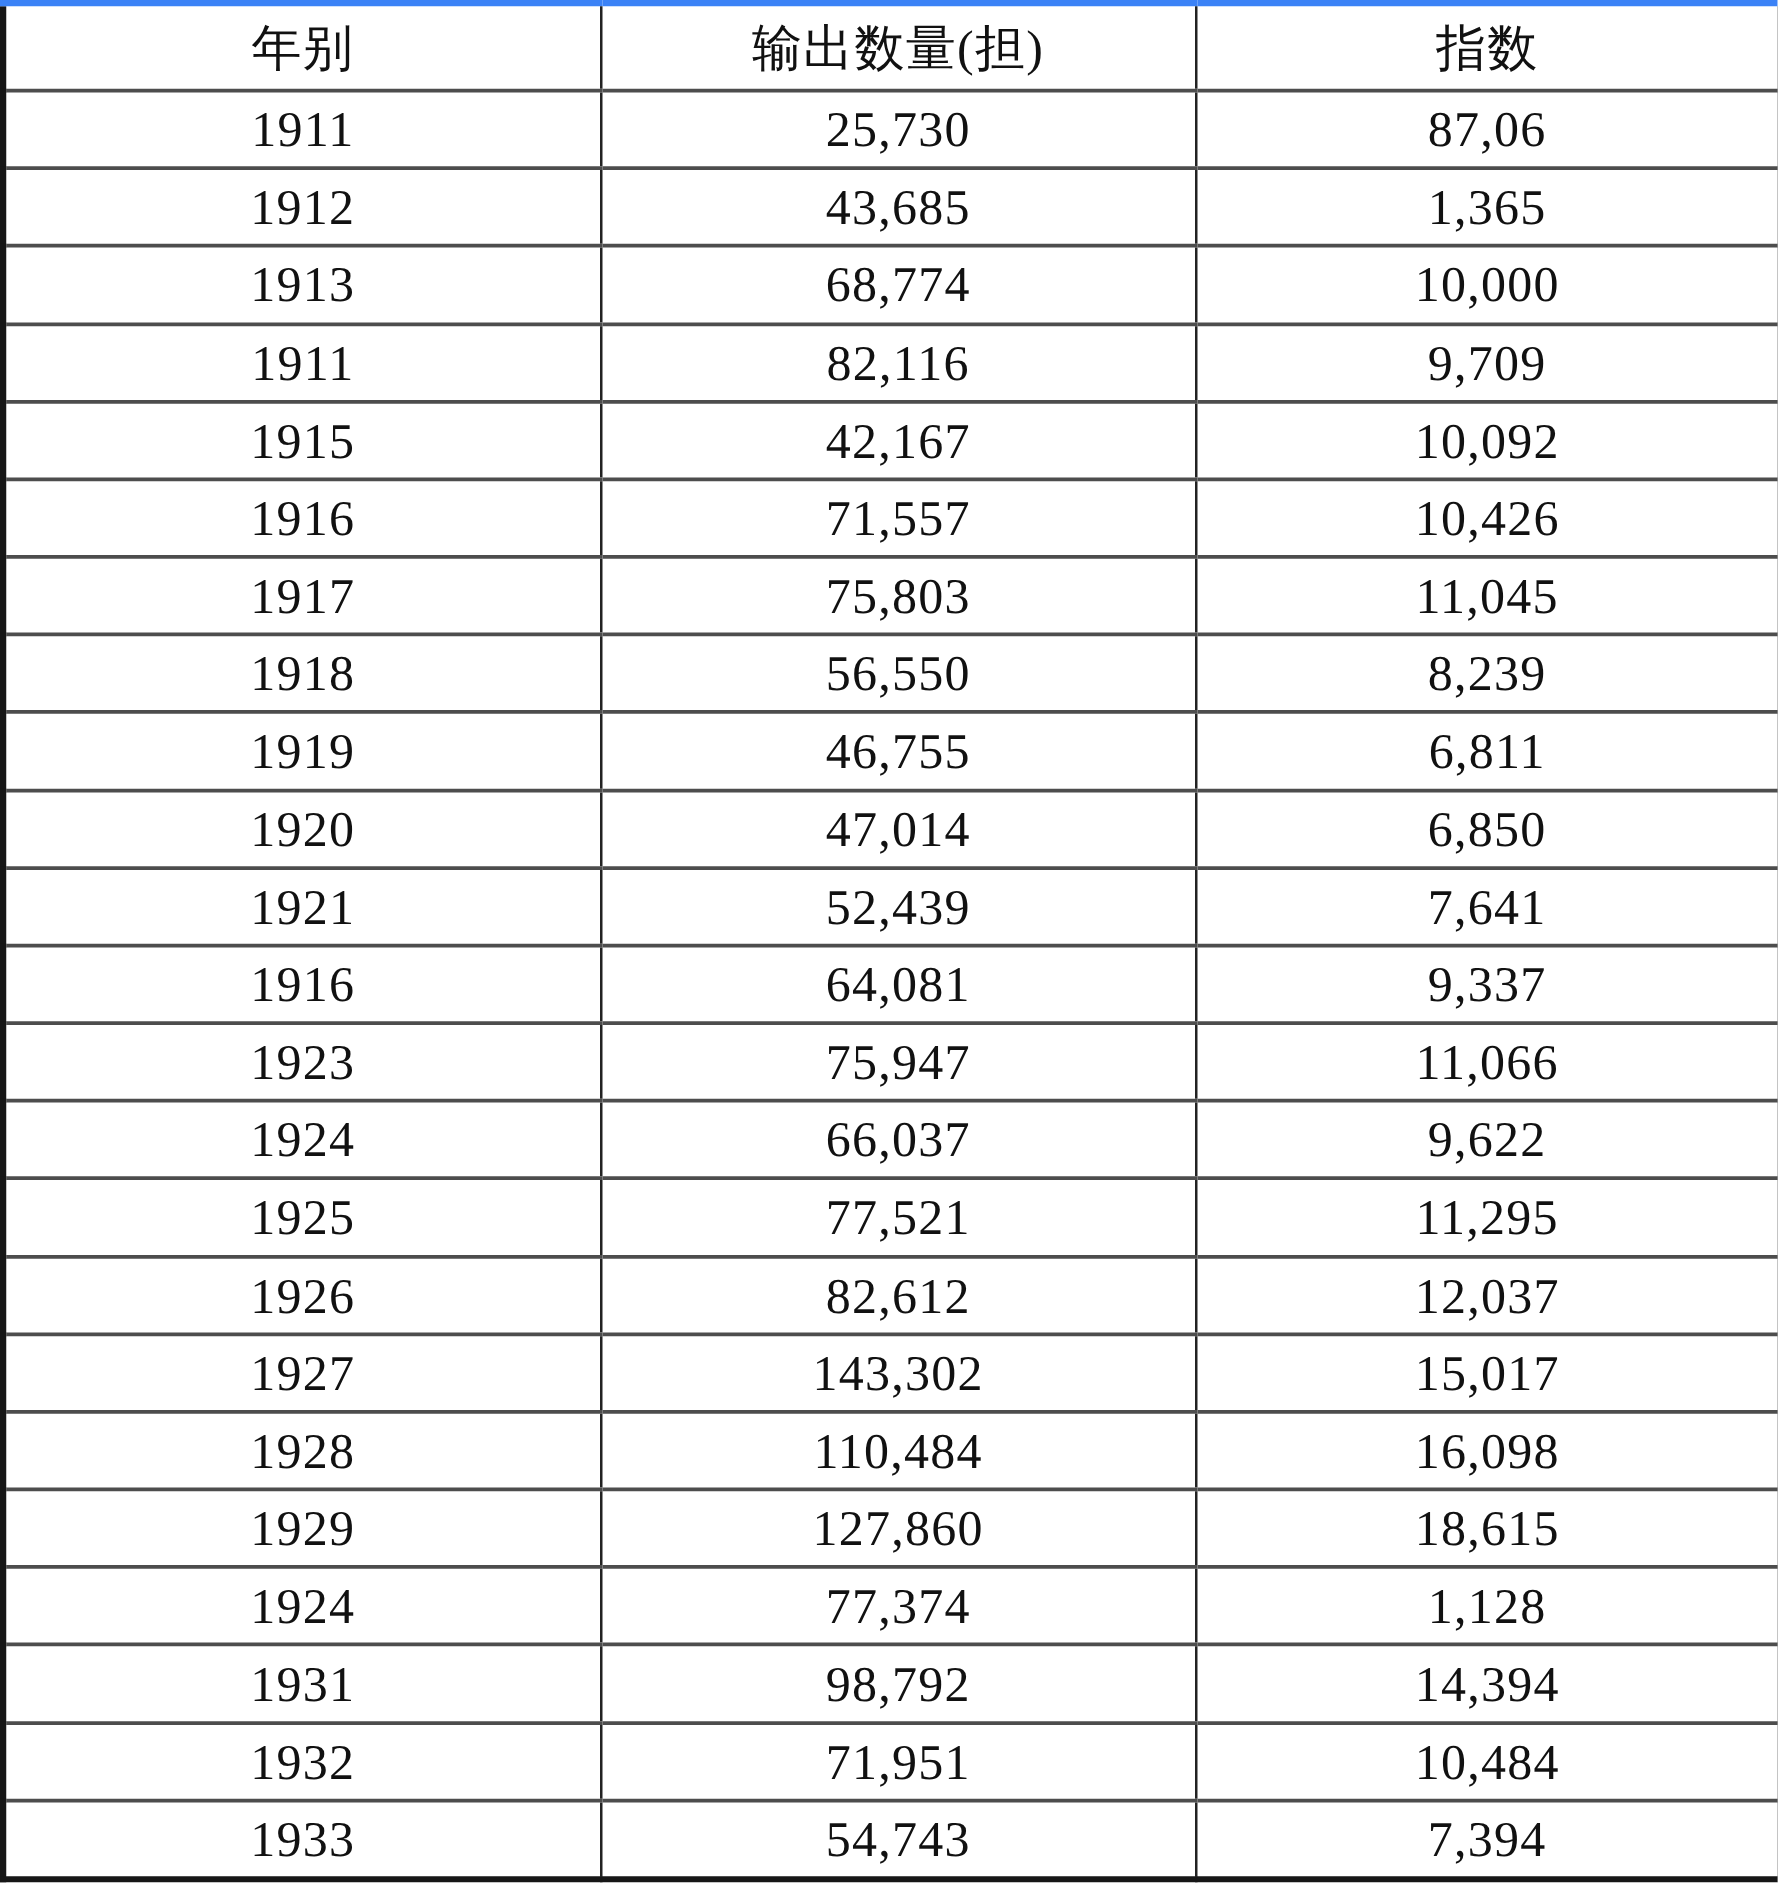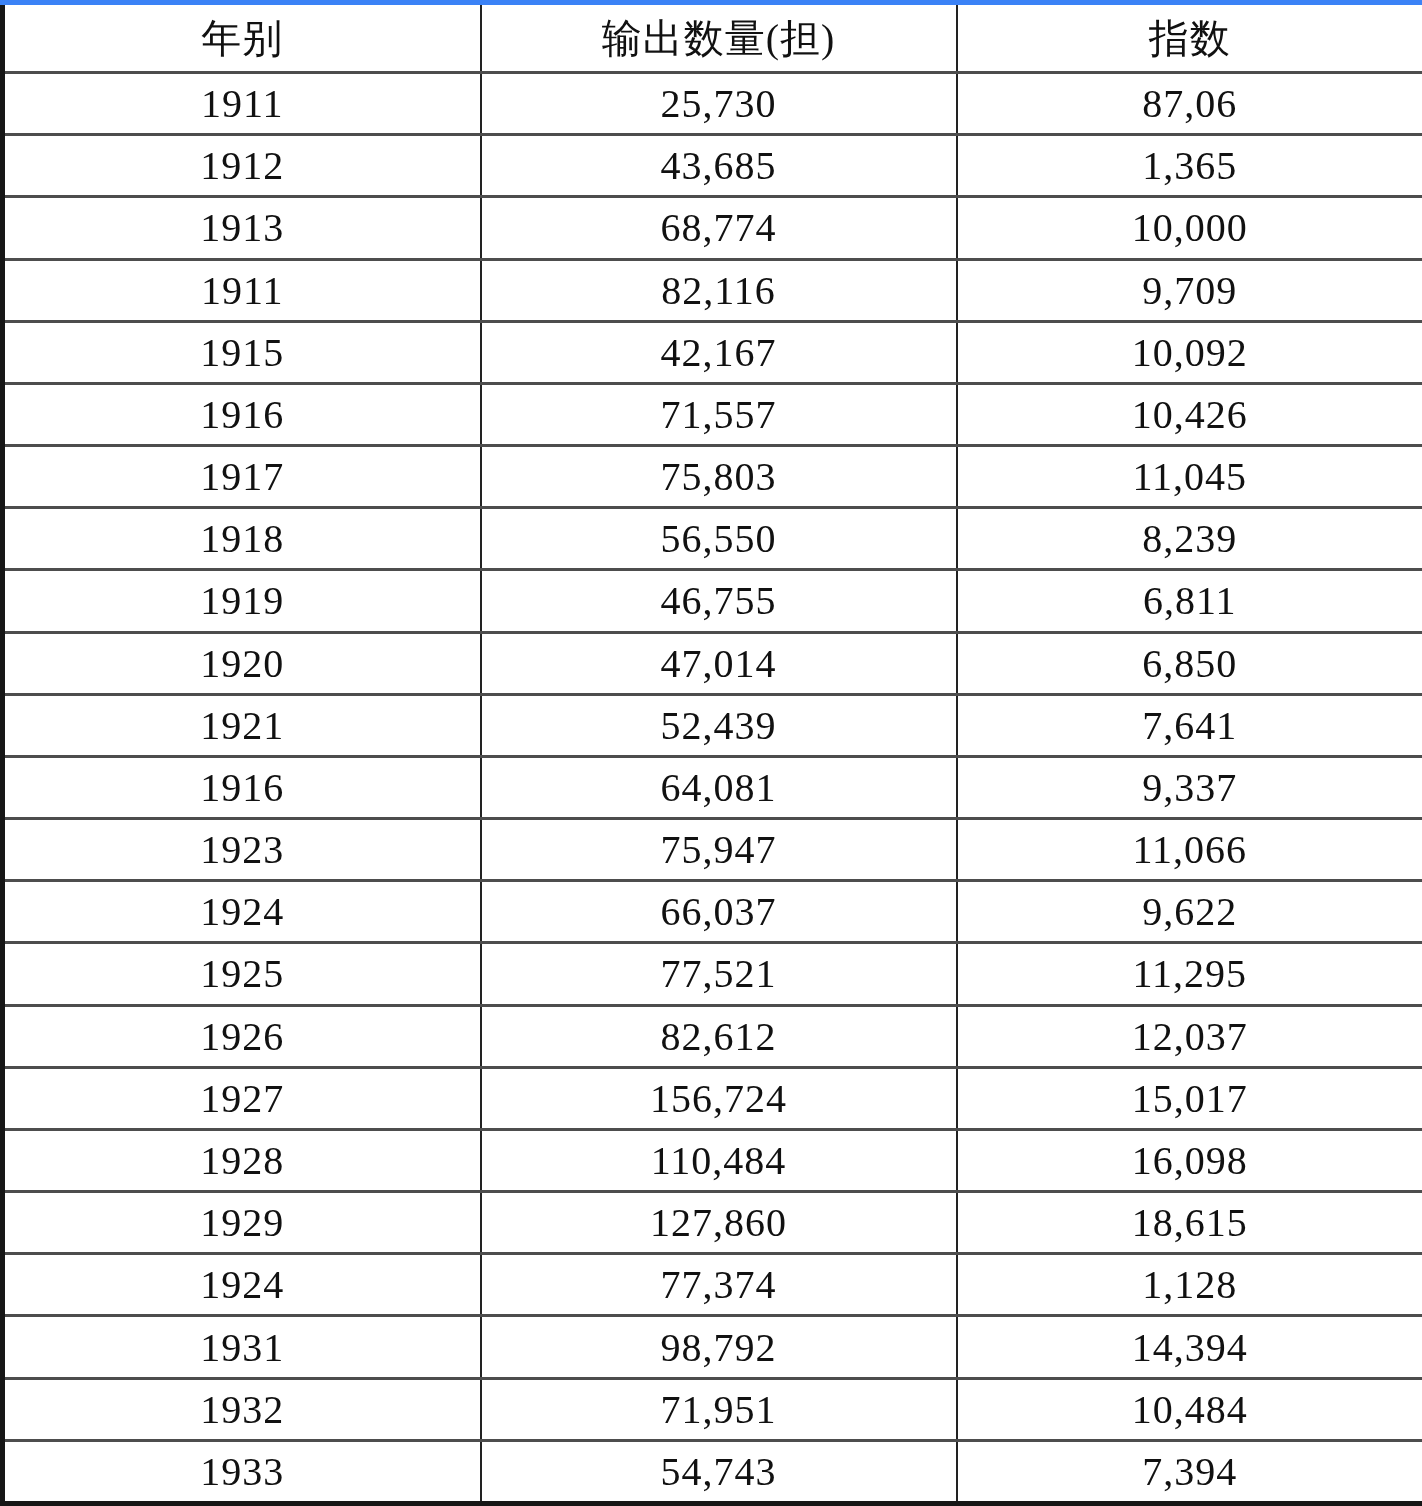--- a/index.html
+++ b/index.html
@@ -138,21 +138,21 @@
         <td>77,521</td>
         <td>11,295</td>
       </tr>
       <tr>
         <td>1926</td>
         <td>82,612</td>
         <td>12,037</td>
       </tr>
       <tr>
         <td>1927</td>
-        <td>156,724</td>
+        <td>143,302</td>
         <td>15,017</td>
       </tr>
       <tr>
         <td>1928</td>
         <td>110,484</td>
         <td>16,098</td>
       </tr>
       <tr>
         <td>1929</td>
         <td>127,860</td>

